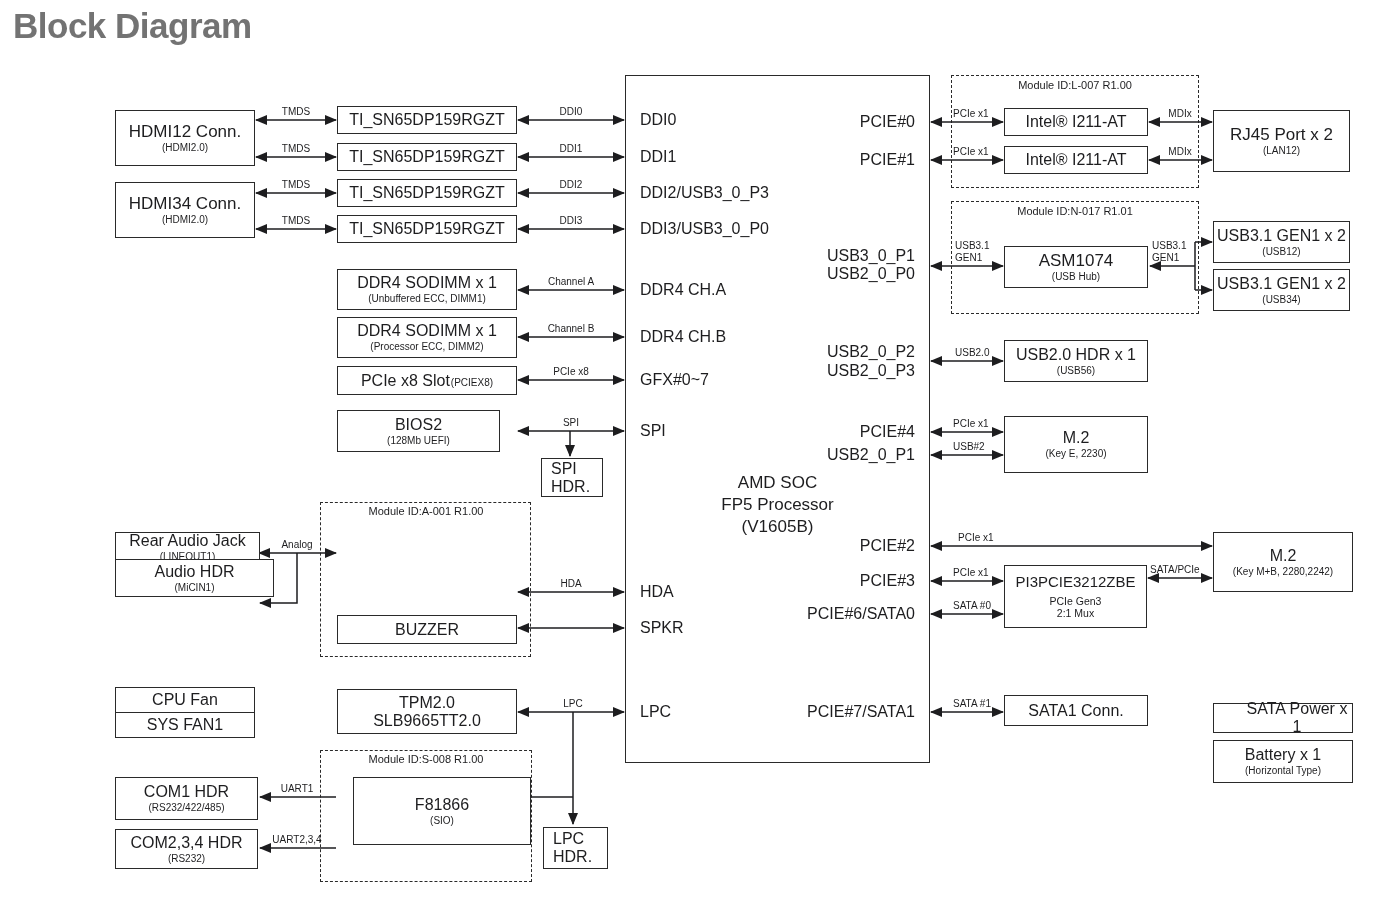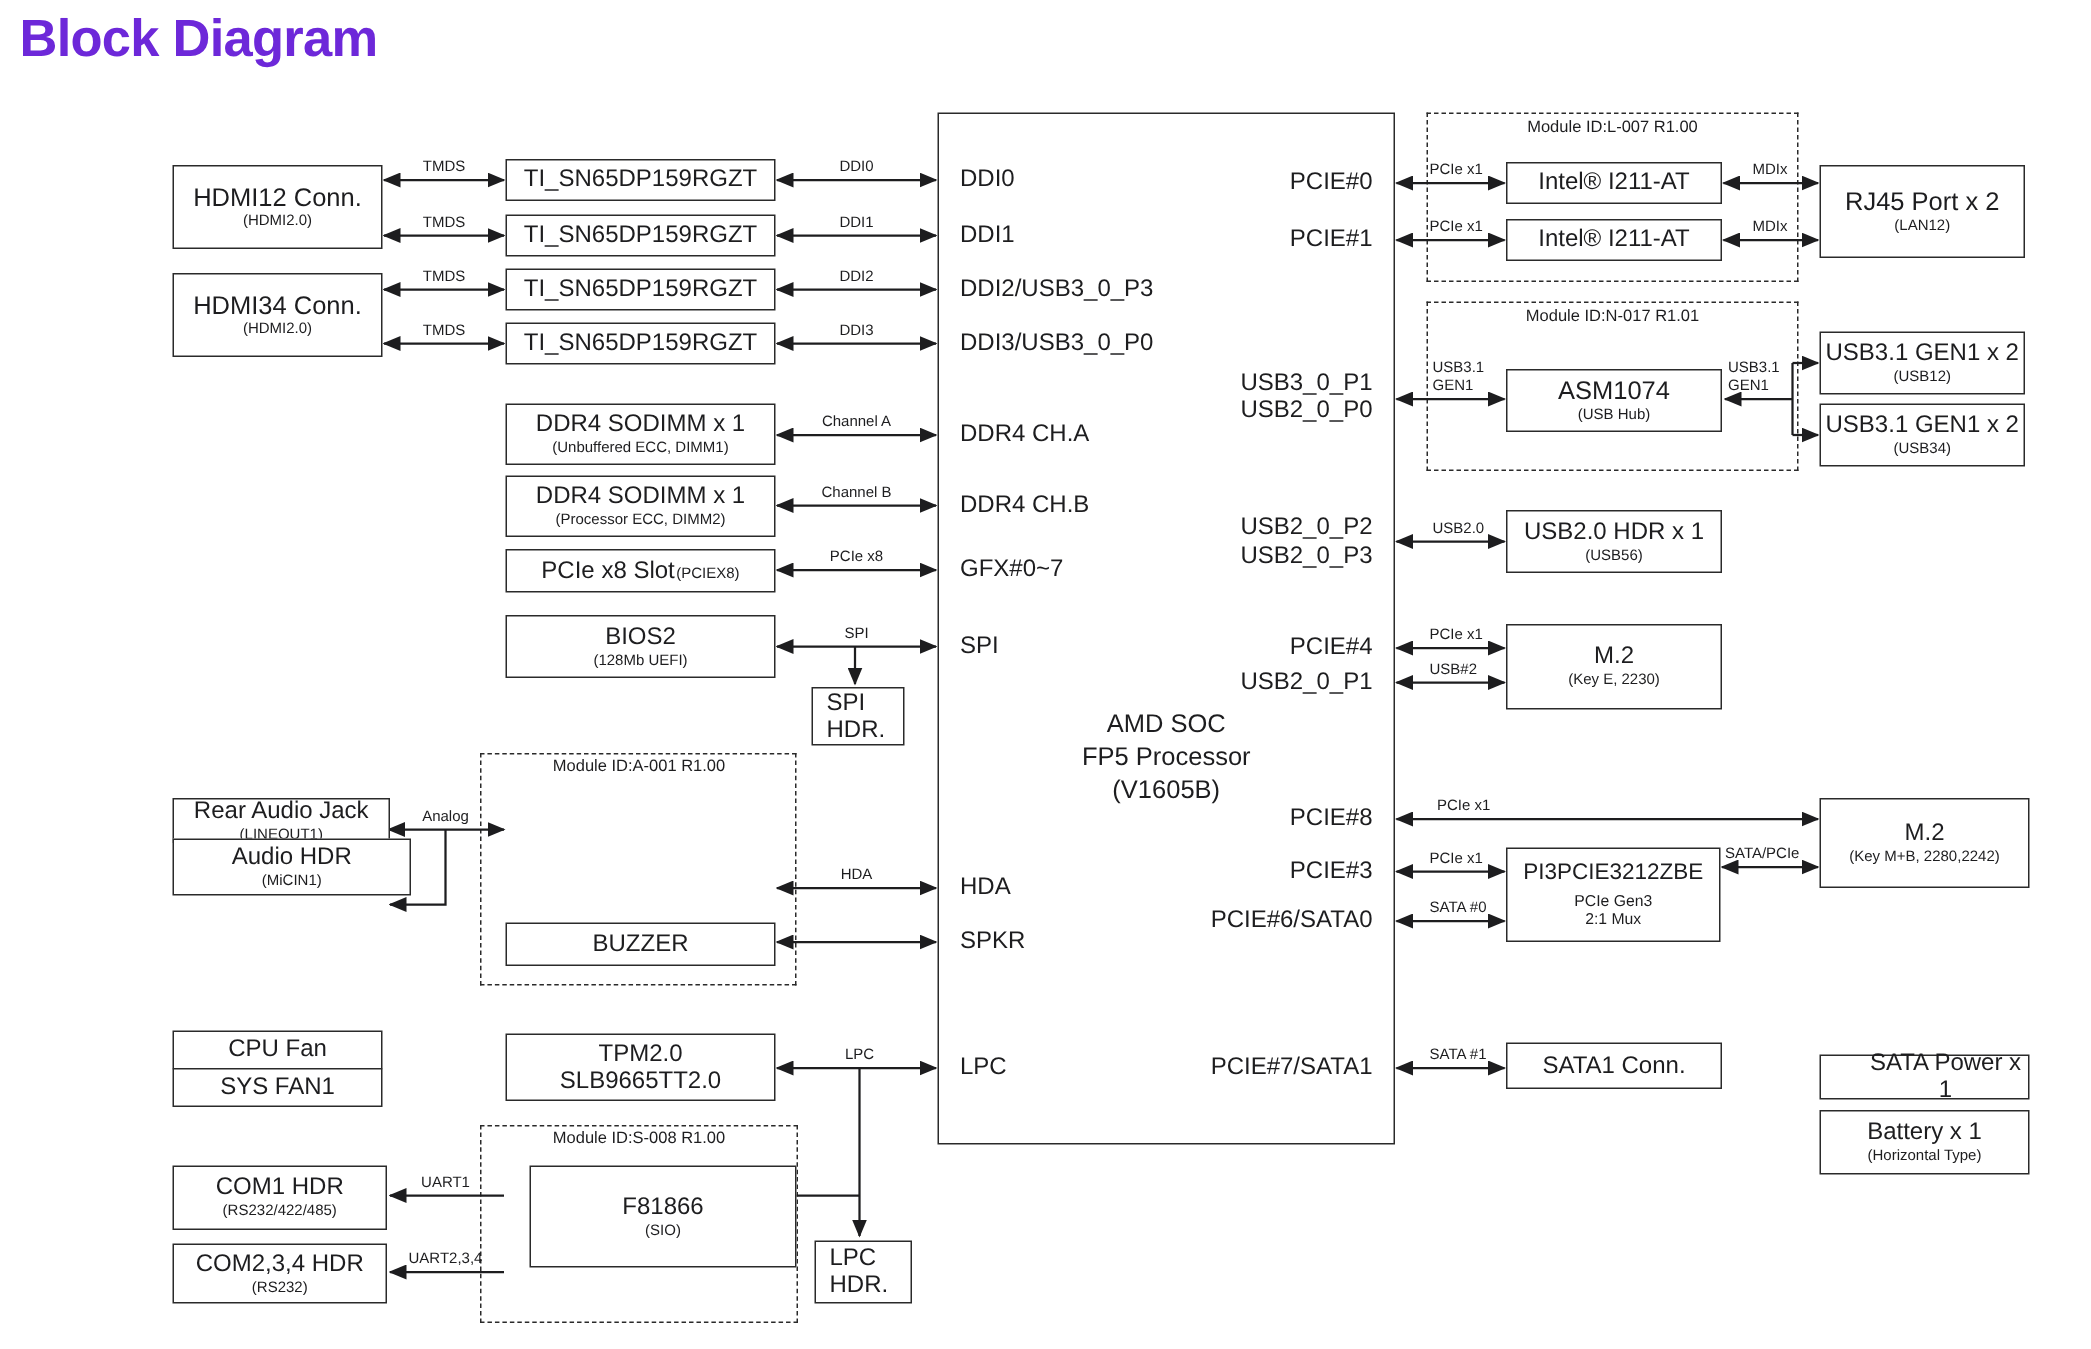--- a/index.html
+++ b/index.html
@@ -24,21 +24,21 @@
   .cx{transform:translateX(-50%);}
   .soc-title{position:absolute;left:625px;top:472px;width:305px;text-align:center;
              font-size:17px;line-height:22px;}
   svg.wires{position:absolute;left:0;top:0;pointer-events:none;}
 </style>
 </head>
 <body>
 
 <div class="canvas">
 
-  <div class="title" style="color: #6d28d9;">Block Diagram</div>
+  <div class="title" style="color: #737373;">Block Diagram</div>
 
   <div class="dashed" style="left:320px;top:502px;width:211px;height:155px;"></div>
   <div class="modlabel" style="left:426px;top:505px;">Module ID:A-001 R1.00</div>
   <div class="dashed" style="left:320px;top:750px;width:212px;height:132px;"></div>
   <div class="modlabel" style="left:426px;top:753px;">Module ID:S-008 R1.00</div>
   <div class="dashed" style="left:951px;top:75px;width:248px;height:113px;"></div>
   <div class="modlabel" style="left:1075px;top:79px;">Module ID:L-007 R1.00</div>
   <div class="dashed" style="left:951px;top:201px;width:248px;height:113px;"></div>
   <div class="modlabel" style="left:1075px;top:205px;">Module ID:N-017 R1.01</div>
 
@@ -166,21 +166,21 @@
   <div class="port" style="left:640px;top:619px;">SPKR</div>
   <div class="port" style="left:640px;top:703px;">LPC</div>
   <div class="port r" style="right:479px;top:113px;">PCIE#0</div>
   <div class="port r" style="right:479px;top:151px;">PCIE#1</div>
   <div class="port r" style="right:479px;top:247px;">USB3_0_P1</div>
   <div class="port r" style="right:479px;top:265px;">USB2_0_P0</div>
   <div class="port r" style="right:479px;top:343px;">USB2_0_P2</div>
   <div class="port r" style="right:479px;top:362px;">USB2_0_P3</div>
   <div class="port r" style="right:479px;top:423px;">PCIE#4</div>
   <div class="port r" style="right:479px;top:446px;">USB2_0_P1</div>
-  <div class="port r" style="right:479px;top:537px;">PCIE#8</div>
+  <div class="port r" style="right:479px;top:537px;">PCIE#2</div>
   <div class="port r" style="right:479px;top:572px;">PCIE#3</div>
   <div class="port r" style="right:479px;top:605px;">PCIE#6/SATA0</div>
   <div class="port r" style="right:479px;top:703px;">PCIE#7/SATA1</div>
 
   <div class="box" style="left:115px;top:110px;width:140px;height:56px;">
     <span class="t lg">HDMI12 Conn.</span>
     <span class="s">(HDMI2.0)</span>
   </div>
   <div class="box" style="left:115px;top:182px;width:140px;height:56px;">
     <span class="t lg">HDMI34 Conn.</span>
@@ -203,21 +203,21 @@
     <span class="s">(Unbuffered ECC, DIMM1)</span>
   </div>
   <div class="box" style="left:337px;top:317px;width:180px;height:41px;">
     <span class="t">DDR4 SODIMM x 1</span>
     <span class="s">(Processor ECC, DIMM2)</span>
   </div>
   <div class="box row" style="left:337px;top:366px;width:180px;height:29px;">
     <span class="t">PCIe x8 Slot</span>
     <span class="s" style="margin:4px 0 0 1px;">(PCIEX8)</span>
   </div>
-  <div class="box" style="left:337px;top:410px;width:180px;height:42px;">
+  <div class="box" style="left:337px;top:410px;width:163px;height:42px;">
     <span class="t">BIOS2</span>
     <span class="s">(128Mb UEFI)</span>
   </div>
   <div class="box leftal" style="left:541px;top:458px;width:62px;height:39px;">
     <span class="t">SPI</span>
     <span class="t">HDR.</span>
   </div>
   <div class="box" style="left:115px;top:532px;width:145px;height:30px;">
     <span class="t">Rear Audio Jack</span>
     <span class="s">(LINEOUT1)</span>

